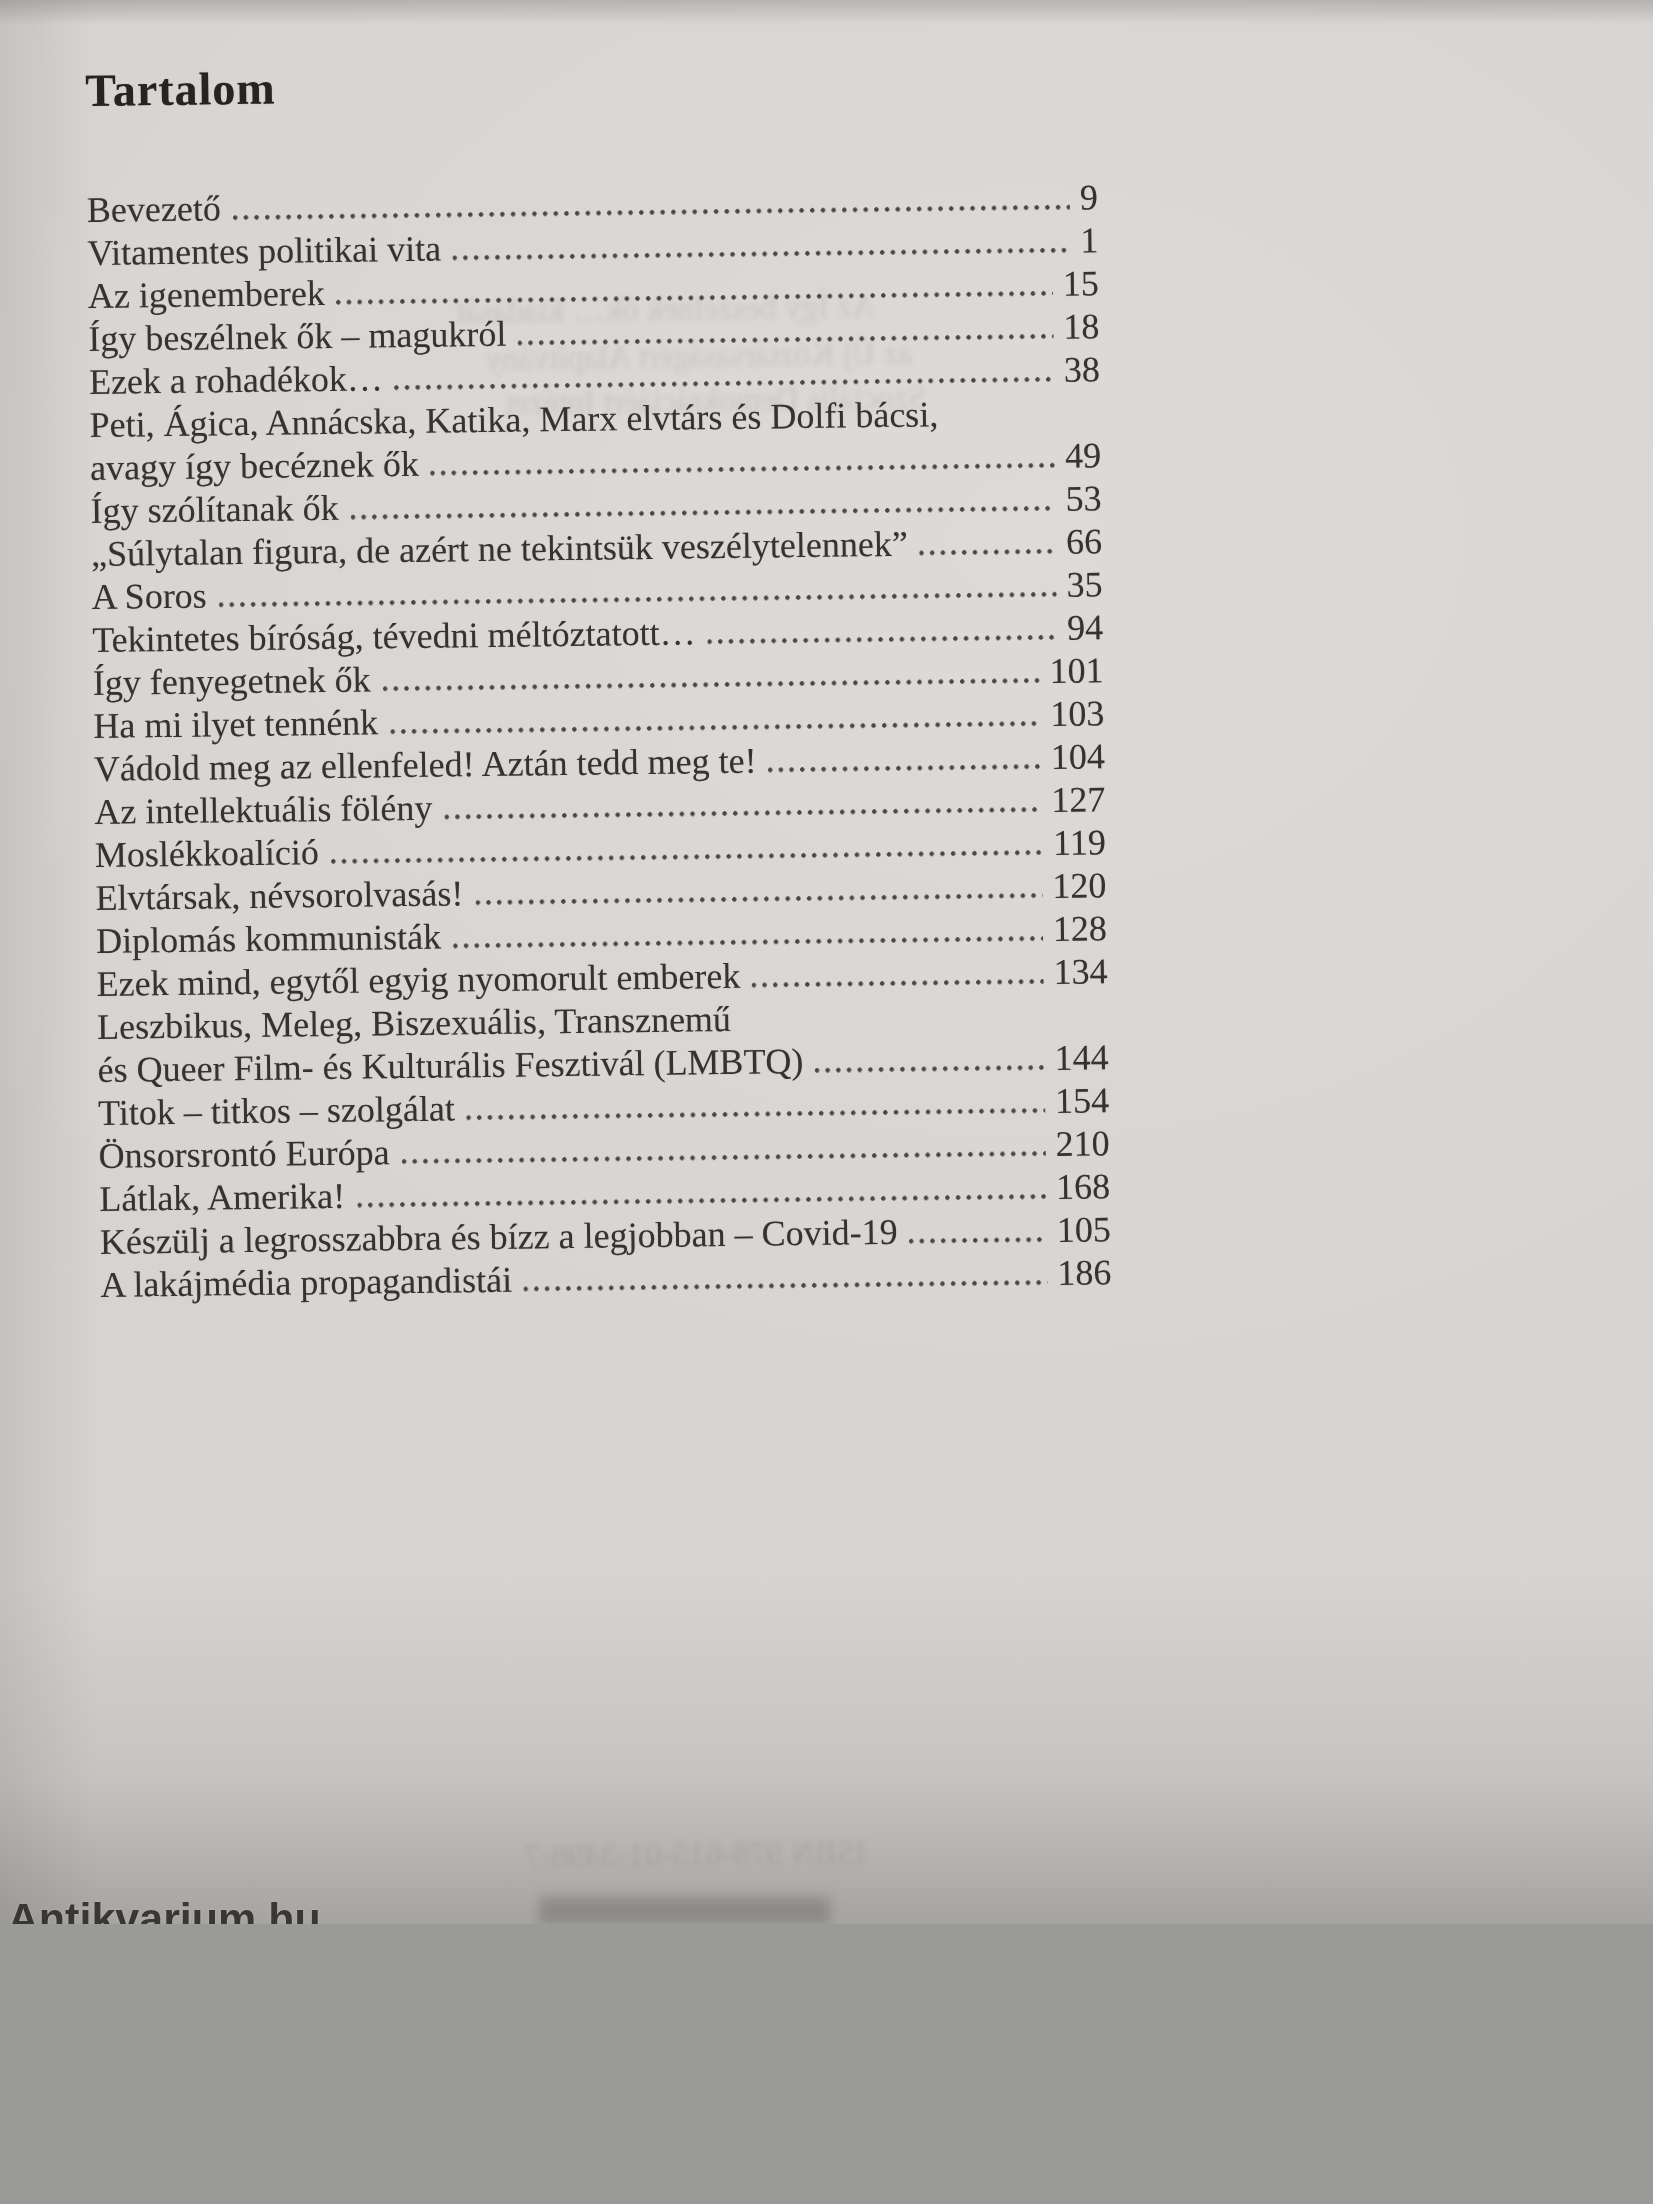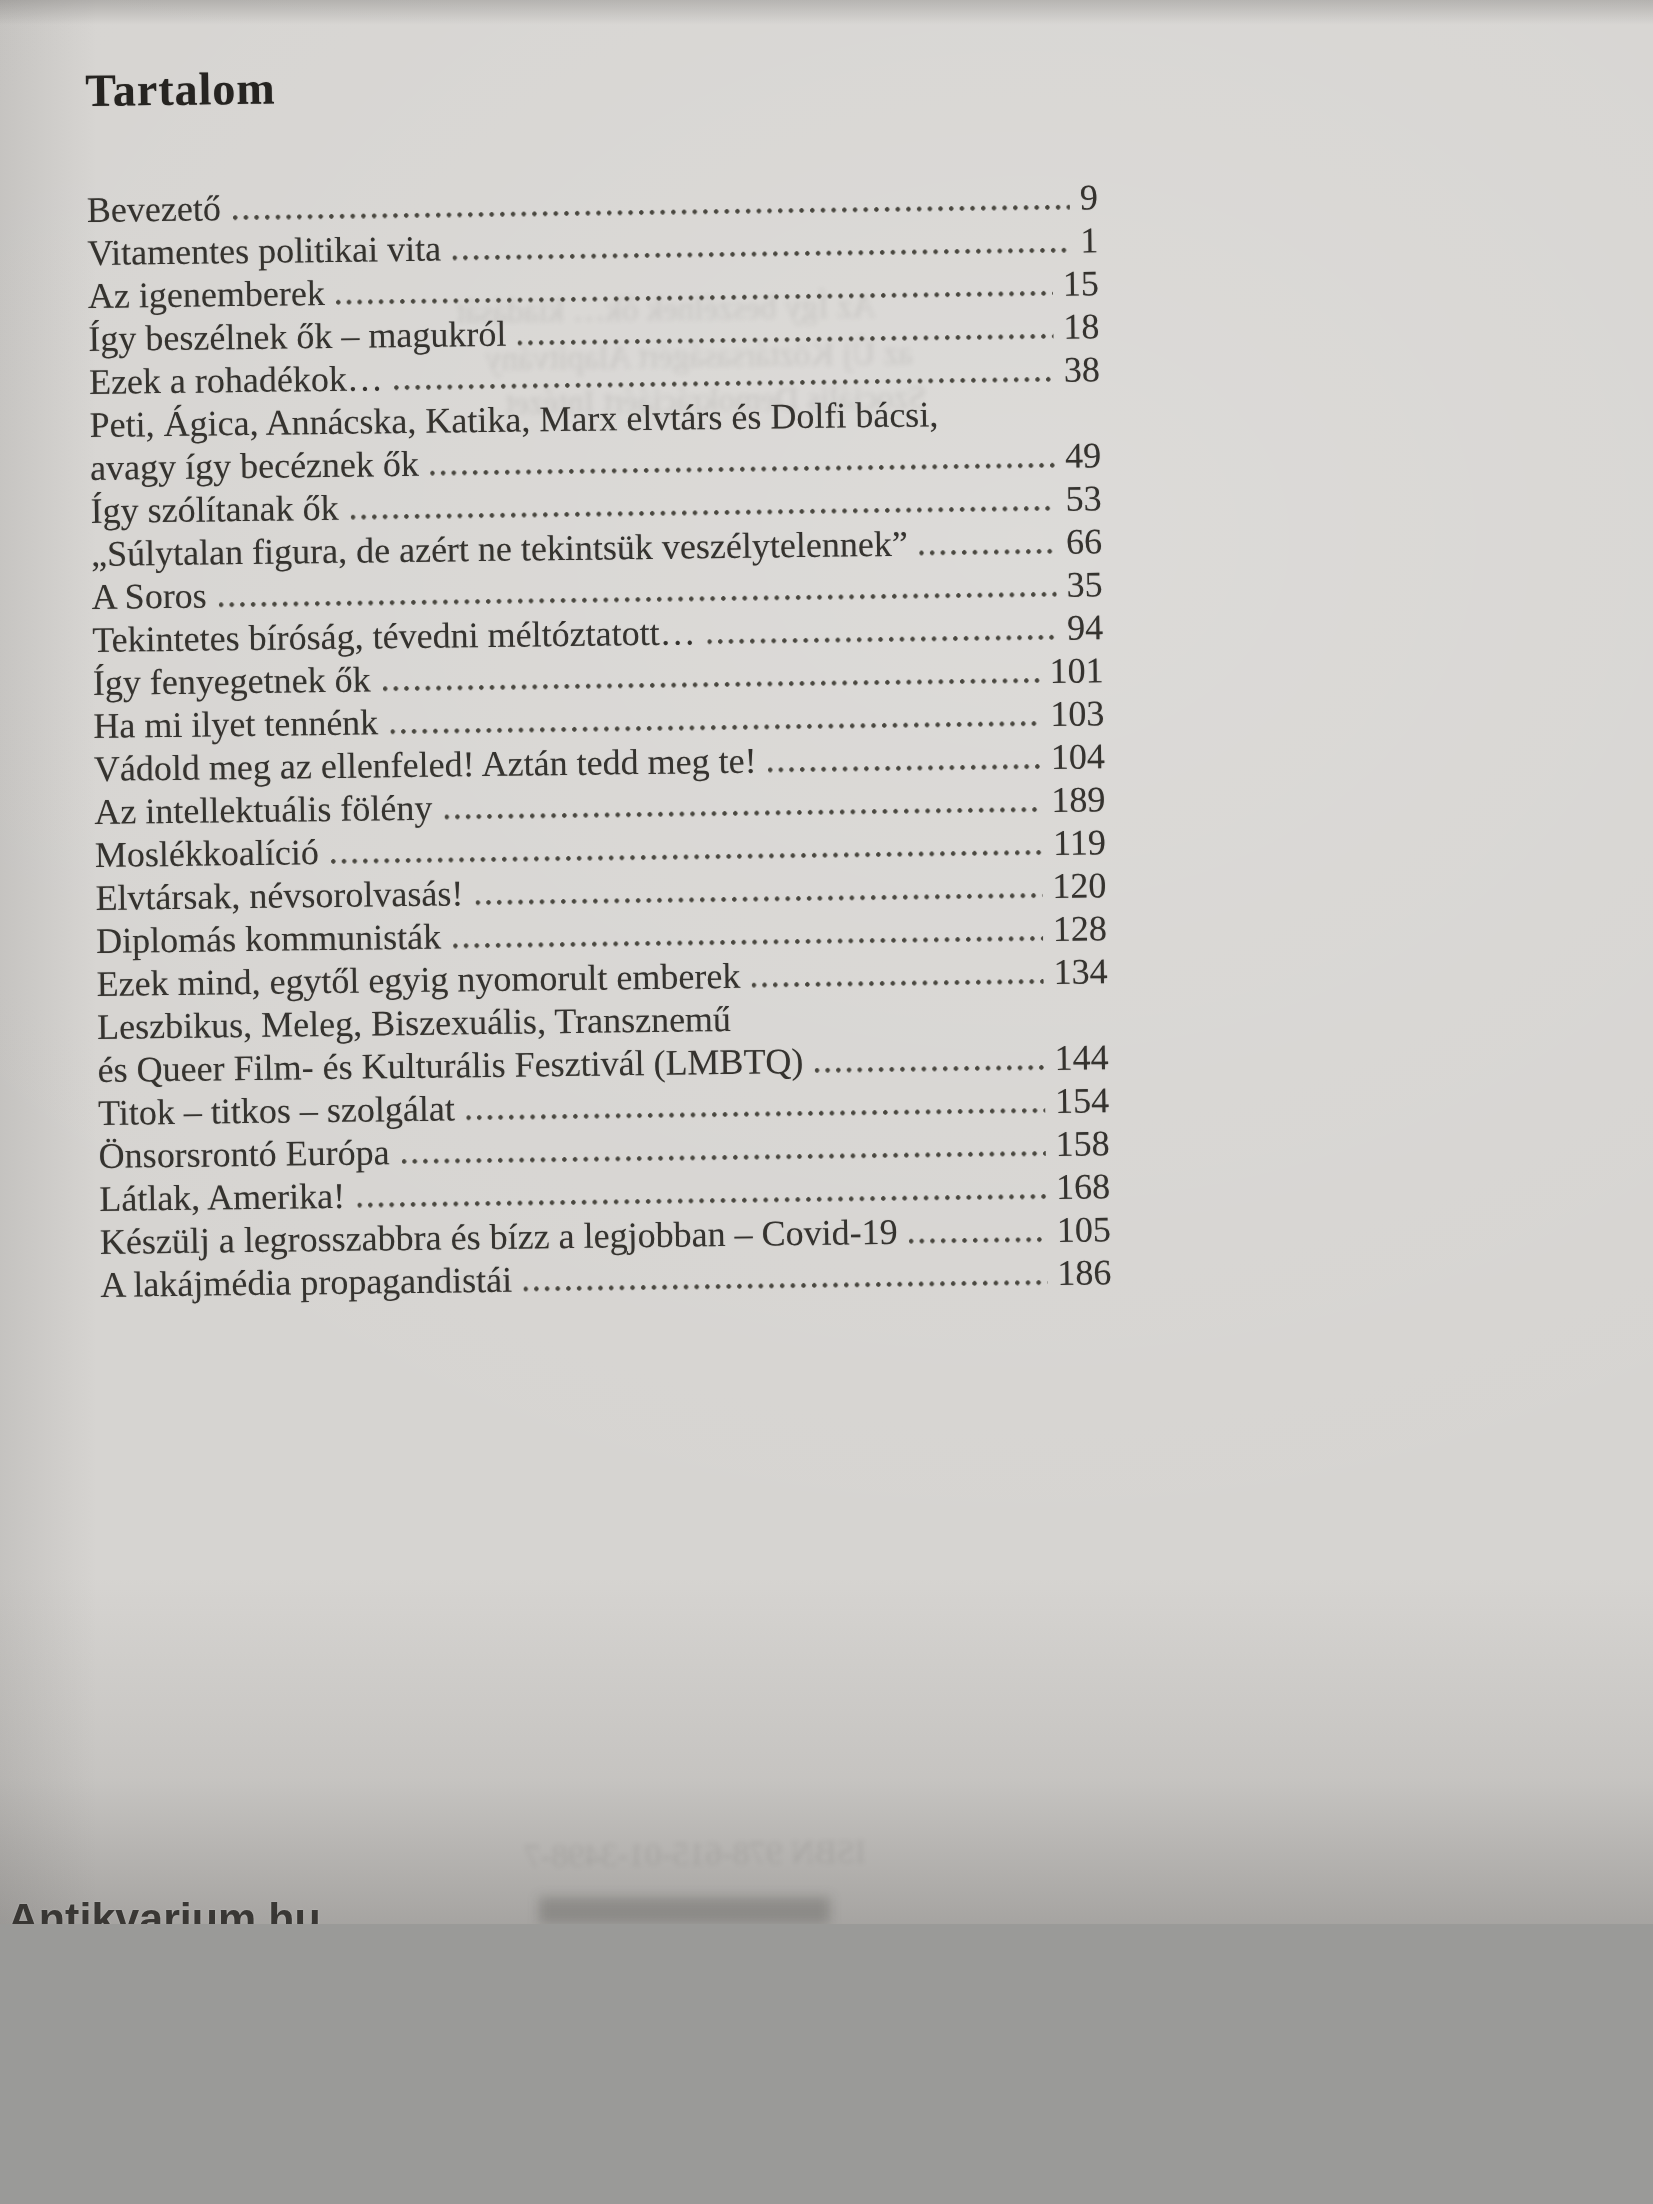--- a/index.html
+++ b/index.html
@@ -210,21 +210,21 @@
           <div class="toc-line">
             <span class="toc-label">Vádold meg az ellenfeled! Aztán tedd meg te!</span>
             <span class="leader"></span>
             <span class="toc-page">104</span>
           </div>
         </div>
         <div class="toc-entry">
           <div class="toc-line">
             <span class="toc-label">Az intellektuális fölény</span>
             <span class="leader"></span>
-            <span class="toc-page">189</span>
+            <span class="toc-page">127</span>
           </div>
         </div>
         <div class="toc-entry">
           <div class="toc-line">
             <span class="toc-label">Moslékkoalíció</span>
             <span class="leader"></span>
             <span class="toc-page">119</span>
           </div>
         </div>
         <div class="toc-entry">
@@ -262,21 +262,21 @@
           <div class="toc-line">
             <span class="toc-label">Titok – titkos – szolgálat</span>
             <span class="leader"></span>
             <span class="toc-page">154</span>
           </div>
         </div>
         <div class="toc-entry">
           <div class="toc-line">
             <span class="toc-label">Önsorsrontó Európa</span>
             <span class="leader"></span>
-            <span class="toc-page">158</span>
+            <span class="toc-page">210</span>
           </div>
         </div>
         <div class="toc-entry">
           <div class="toc-line">
             <span class="toc-label">Látlak, Amerika!</span>
             <span class="leader"></span>
             <span class="toc-page">168</span>
           </div>
         </div>
         <div class="toc-entry">

